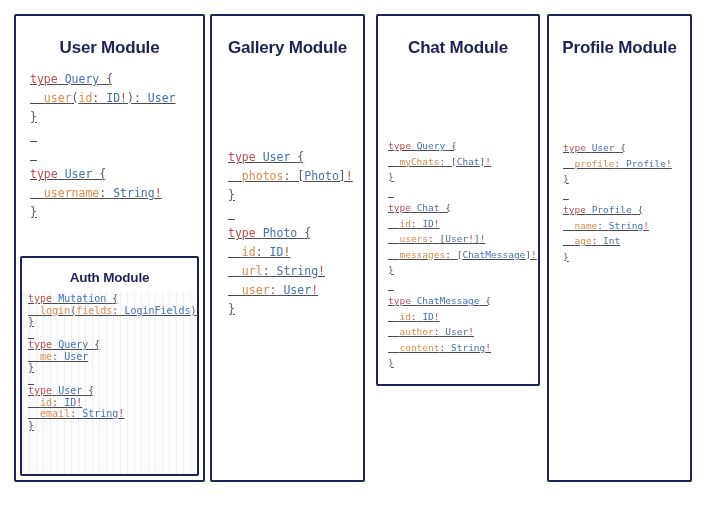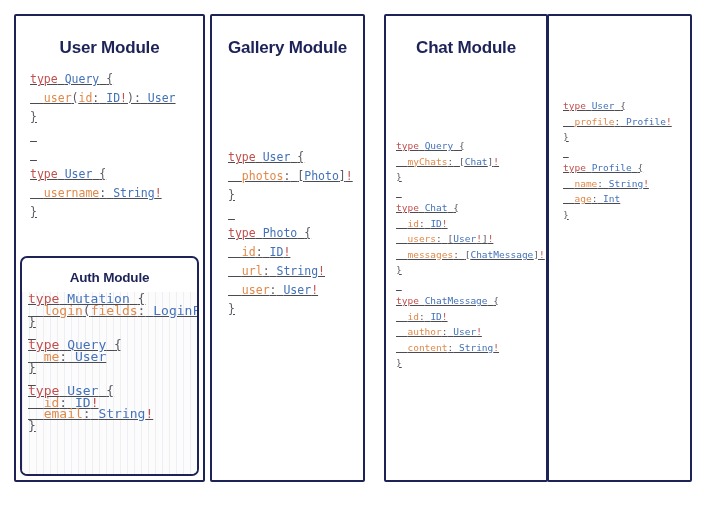--- a/index.html
+++ b/index.html
@@ -34,41 +34,41 @@
     text-align: center;
     font-weight: bold;
     color: #1d2257;
     font-family: "Liberation Sans", sans-serif;
     letter-spacing: -0.2px;
   }
 
   
   #card-user    { left: 14px;  top: 14px;  width: 191px; height: 468px; }
   #card-gallery { left: 210px; top: 14px;  width: 155px; height: 468px; }
-  #card-chat    { left: 384px; top: 14px;  width: 164px; height: 468px; }
+  #card-chat    { left: 376px; top: 14px;  width: 164px; height: 372px; }
   #card-profile { left: 547px; top: 14px;  width: 145px; height: 468px; }
 
   #card-user .card-title,
   #card-gallery .card-title,
   #card-chat .card-title,
   #card-profile .card-title {
     font-size: 17px;
     margin-top: 22px;
     margin-bottom: 4px;
   }
 
   
   .subcard {
     position: absolute;
     box-sizing: border-box;
     left: 4px;
     right: 4px;
     bottom: 4px;
     border: 2px solid #1d2257;
-    border-radius: 7px;
+    border-radius: 2px;
     background: #ffffff;
     overflow: hidden;
   }
   #card-auth { top: 240px; }
   #card-auth .card-title {
     font-size: 13.5px;
     margin-top: 12px;
     margin-bottom: 2px;
     position: relative;
     z-index: 2;
@@ -103,21 +103,21 @@
   .tok-kw   { color: #c0504d; }   
   .tok-type { color: #4472b8; }   
   .tok-fld  { color: #e08a4b; }   
   .tok-pun  { color: #5a5a62; }   
   .tok-bang { color: #c0504d; }   
 
   #code-user    { font-size: 11.5px; line-height: 19px; margin: 12px 0 0 14px; }
   #code-gallery { font-size: 11.5px; line-height: 19px; margin: 90px 0 0 16px; }
   #code-chat    { font-size: 9.5px;  line-height: 15.5px; margin: 80px 0 0 10px; }
   #code-profile { font-size: 9.5px;  line-height: 15.5px; margin: 82px 0 0 14px; }
-  #code-auth    { font-size: 13px;    line-height: 11.5px; margin: 8px 0 0 6px; }
+  #code-auth    { font-size: 10px;    line-height: 11.5px; margin: 8px 0 0 6px; }
 </style>
 </head>
 <body>
 
 <div id="board">
 
   <div class="card" id="card-user">
     <div class="card-title">User Module</div>
     <div class="code" id="code-user"><span class="blk"><span class="tok-kw">type</span>&nbsp;<span class="tok-type">Query</span>&nbsp;<span class="tok-pun">{</span></span><br><span class="blk">&nbsp;&nbsp;<span class="tok-fld">user</span><span class="tok-pun">(</span><span class="tok-fld">id</span><span class="tok-pun">:</span>&nbsp;<span class="tok-type">ID</span><span class="tok-bang">!</span><span class="tok-pun">)</span><span class="tok-pun">:</span>&nbsp;<span class="tok-type">User</span></span><br><span class="blk"><span class="tok-pun">}</span></span><br><span class="blk">&nbsp;</span><br><span class="blk">&nbsp;</span><br><span class="blk"><span class="tok-kw">type</span>&nbsp;<span class="tok-type">User</span>&nbsp;<span class="tok-pun">{</span></span><br><span class="blk">&nbsp;&nbsp;<span class="tok-fld">username</span><span class="tok-pun">:</span>&nbsp;<span class="tok-type">String</span><span class="tok-bang">!</span></span><br><span class="blk"><span class="tok-pun">}</span></span></div>
 
@@ -132,16 +132,17 @@
     <div class="card-title">Gallery Module</div>
     <div class="code" id="code-gallery"><span class="blk"><span class="tok-kw">type</span>&nbsp;<span class="tok-type">User</span>&nbsp;<span class="tok-pun">{</span></span><br><span class="blk">&nbsp;&nbsp;<span class="tok-fld">photos</span><span class="tok-pun">:</span>&nbsp;<span class="tok-pun">[</span><span class="tok-type">Photo</span><span class="tok-pun">]</span><span class="tok-bang">!</span></span><br><span class="blk"><span class="tok-pun">}</span></span><br><span class="blk">&nbsp;</span><br><span class="blk"><span class="tok-kw">type</span>&nbsp;<span class="tok-type">Photo</span>&nbsp;<span class="tok-pun">{</span></span><br><span class="blk">&nbsp;&nbsp;<span class="tok-fld">id</span><span class="tok-pun">:</span>&nbsp;<span class="tok-type">ID</span><span class="tok-bang">!</span></span><br><span class="blk">&nbsp;&nbsp;<span class="tok-fld">url</span><span class="tok-pun">:</span>&nbsp;<span class="tok-type">String</span><span class="tok-bang">!</span></span><br><span class="blk">&nbsp;&nbsp;<span class="tok-fld">user</span><span class="tok-pun">:</span>&nbsp;<span class="tok-type">User</span><span class="tok-bang">!</span></span><br><span class="blk"><span class="tok-pun">}</span></span></div>
   </div>
 
   <div class="card" id="card-chat">
     <div class="card-title">Chat Module</div>
     <div class="code" id="code-chat"><span class="blk"><span class="tok-kw">type</span>&nbsp;<span class="tok-type">Query</span>&nbsp;<span class="tok-pun">{</span></span><br><span class="blk">&nbsp;&nbsp;<span class="tok-fld">myChats</span><span class="tok-pun">:</span>&nbsp;<span class="tok-pun">[</span><span class="tok-type">Chat</span><span class="tok-pun">]</span><span class="tok-bang">!</span></span><br><span class="blk"><span class="tok-pun">}</span></span><br><span class="blk">&nbsp;</span><br><span class="blk"><span class="tok-kw">type</span>&nbsp;<span class="tok-type">Chat</span>&nbsp;<span class="tok-pun">{</span></span><br><span class="blk">&nbsp;&nbsp;<span class="tok-fld">id</span><span class="tok-pun">:</span>&nbsp;<span class="tok-type">ID</span><span class="tok-bang">!</span></span><br><span class="blk">&nbsp;&nbsp;<span class="tok-fld">users</span><span class="tok-pun">:</span>&nbsp;<span class="tok-pun">[</span><span class="tok-type">User</span><span class="tok-bang">!</span><span class="tok-pun">]</span><span class="tok-bang">!</span></span><br><span class="blk">&nbsp;&nbsp;<span class="tok-fld">messages</span><span class="tok-pun">:</span>&nbsp;<span class="tok-pun">[</span><span class="tok-type">ChatMessage</span><span class="tok-pun">]</span><span class="tok-bang">!</span></span><br><span class="blk"><span class="tok-pun">}</span></span><br><span class="blk">&nbsp;</span><br><span class="blk"><span class="tok-kw">type</span>&nbsp;<span class="tok-type">ChatMessage</span>&nbsp;<span class="tok-pun">{</span></span><br><span class="blk">&nbsp;&nbsp;<span class="tok-fld">id</span><span class="tok-pun">:</span>&nbsp;<span class="tok-type">ID</span><span class="tok-bang">!</span></span><br><span class="blk">&nbsp;&nbsp;<span class="tok-fld">author</span><span class="tok-pun">:</span>&nbsp;<span class="tok-type">User</span><span class="tok-bang">!</span></span><br><span class="blk">&nbsp;&nbsp;<span class="tok-fld">content</span><span class="tok-pun">:</span>&nbsp;<span class="tok-type">String</span><span class="tok-bang">!</span></span><br><span class="blk"><span class="tok-pun">}</span></span></div>
   </div>
 
   <div class="card" id="card-profile">
+    <div class="card-title">Profile Module</div>
     <div class="code" id="code-profile"><span class="blk"><span class="tok-kw">type</span>&nbsp;<span class="tok-type">User</span>&nbsp;<span class="tok-pun">{</span></span><br><span class="blk">&nbsp;&nbsp;<span class="tok-fld">profile</span><span class="tok-pun">:</span>&nbsp;<span class="tok-type">Profile</span><span class="tok-bang">!</span></span><br><span class="blk"><span class="tok-pun">}</span></span><br><span class="blk">&nbsp;</span><br><span class="blk"><span class="tok-kw">type</span>&nbsp;<span class="tok-type">Profile</span>&nbsp;<span class="tok-pun">{</span></span><br><span class="blk">&nbsp;&nbsp;<span class="tok-fld">name</span><span class="tok-pun">:</span>&nbsp;<span class="tok-type">String</span><span class="tok-bang">!</span></span><br><span class="blk">&nbsp;&nbsp;<span class="tok-fld">age</span><span class="tok-pun">:</span>&nbsp;<span class="tok-type">Int</span></span><br><span class="blk"><span class="tok-pun">}</span></span></div>
   </div>
 
 </div>
 
 </body></html>

